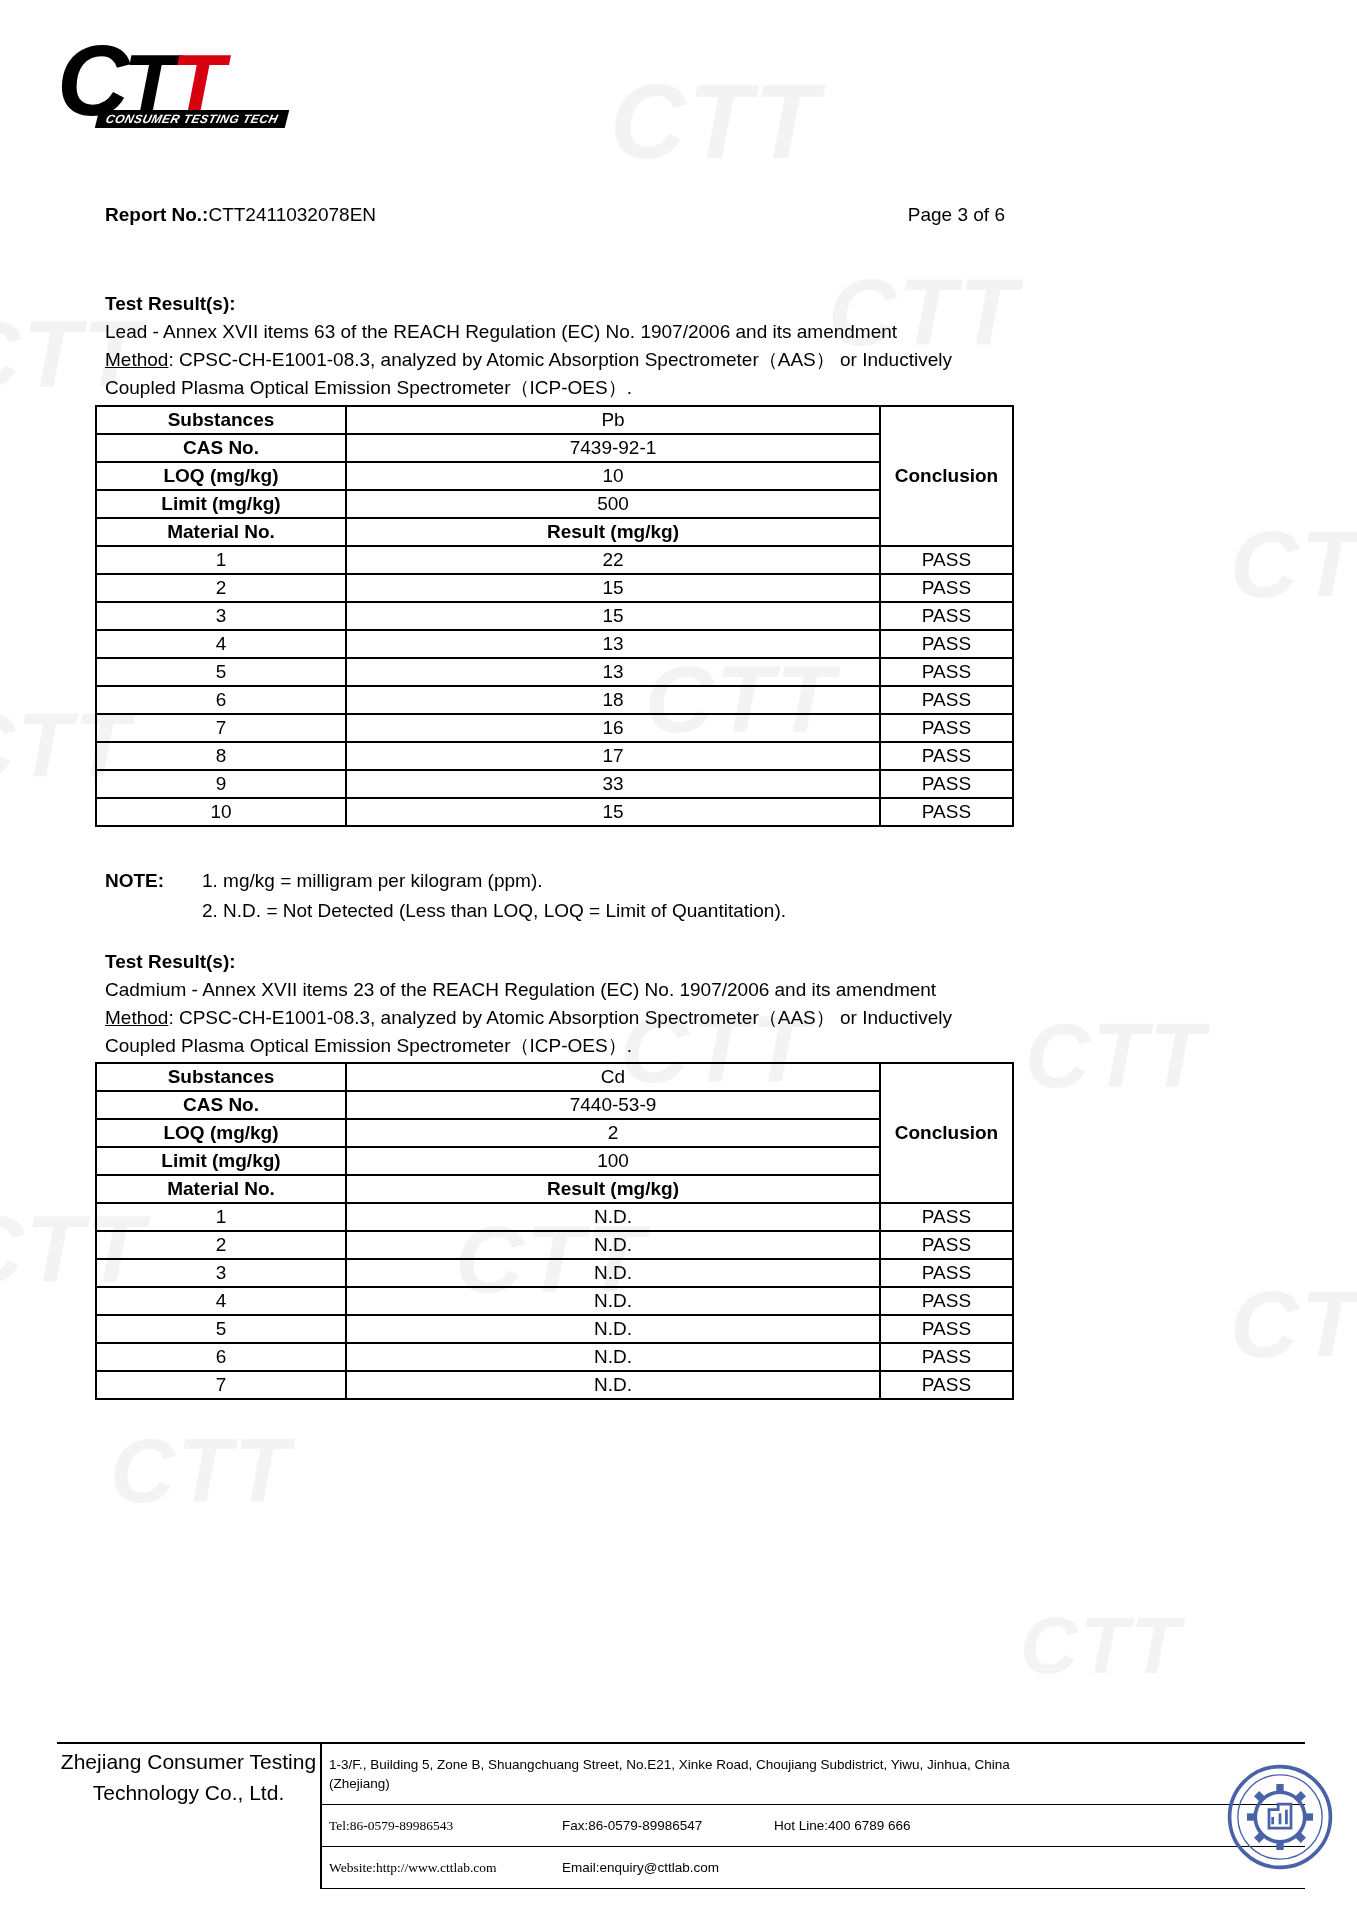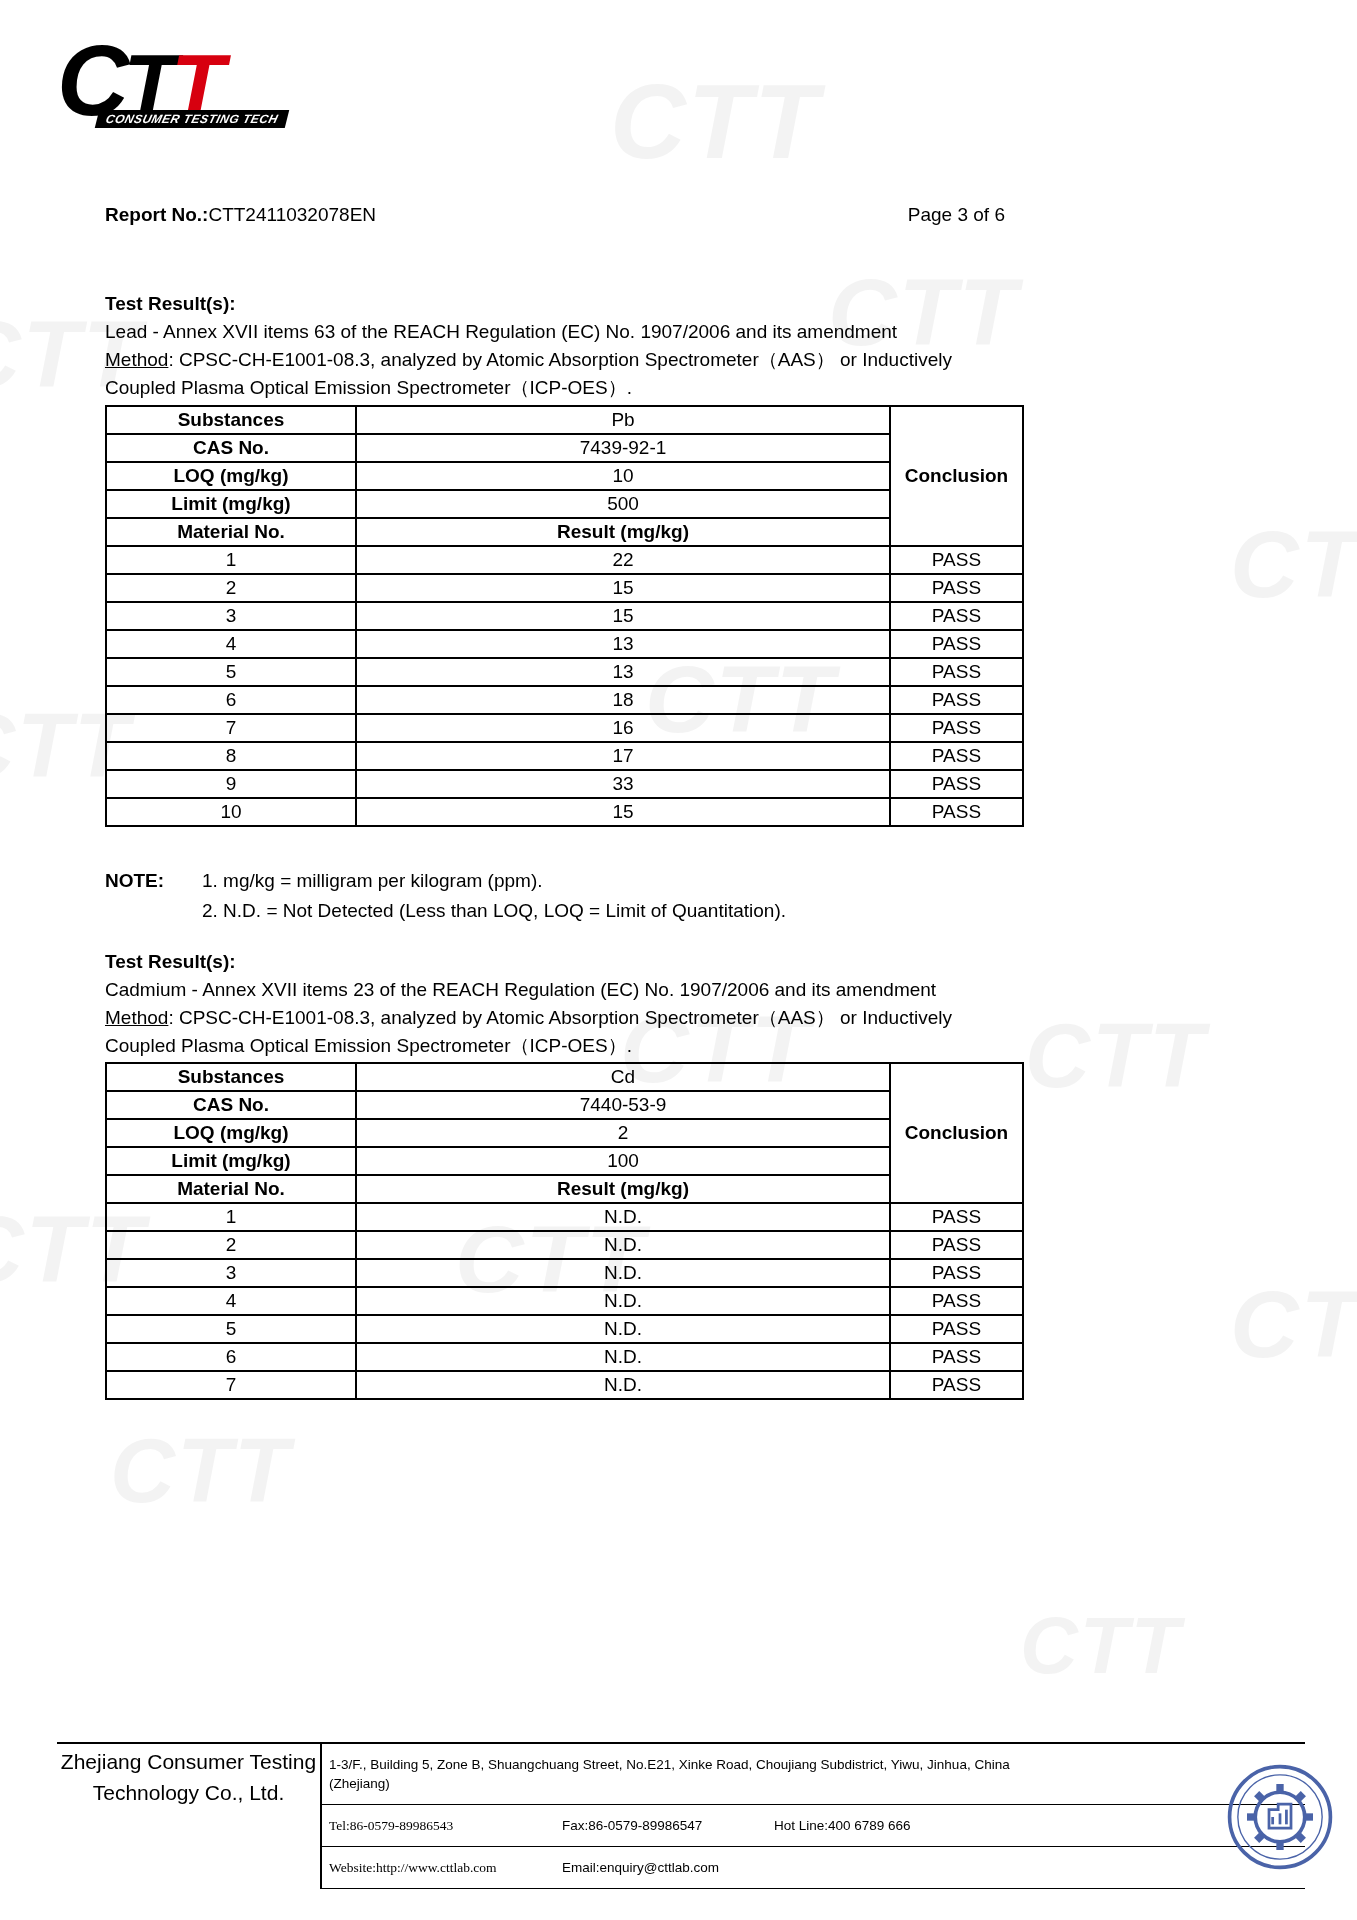--- a/index.html
+++ b/index.html
@@ -28,21 +28,21 @@
   .report-line{position:absolute;top:202px;left:105px;right:352px;display:flex;
       justify-content:space-between;font-size:19px;line-height:26px;}
 
   
   .section{position:absolute;left:105px;width:907px;font-size:19px;line-height:28px;}
   #section1{top:290px;}
   #section2{top:948px;}
   .section h2{font-size:19px;line-height:28px;margin:0;font-weight:bold;}
 
   
-  table.result{position:absolute;left:105px;width:917px;border-collapse:collapse;
+  table.result{position:absolute;left:95px;width:917px;border-collapse:collapse;
       font-size:19px;table-layout:fixed;padding-left:48px;}
   #lead-table{top:405px;}
   #cadmium-table{top:1062px;}
   table.result td{border:2px solid #000;text-align:center;height:26px;padding:0 4px;
       overflow:hidden;}
 
   
   .note{position:absolute;left:105px;top:866px;display:flex;font-size:19px;line-height:30px;}
   .note-label{width:97px;font-weight:bold;}
 

